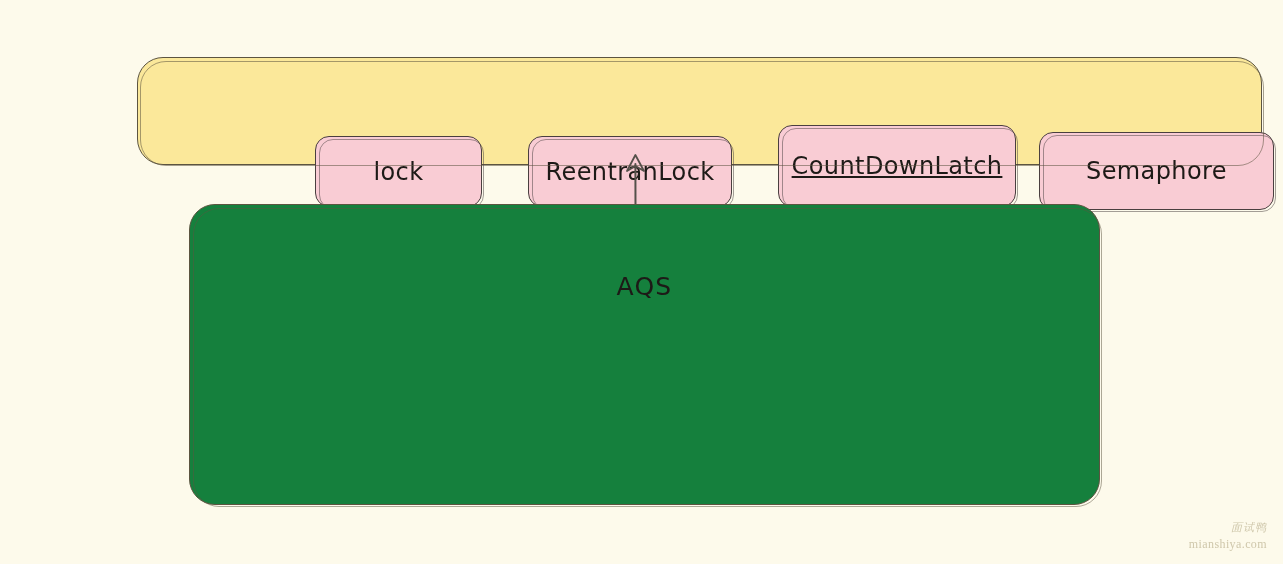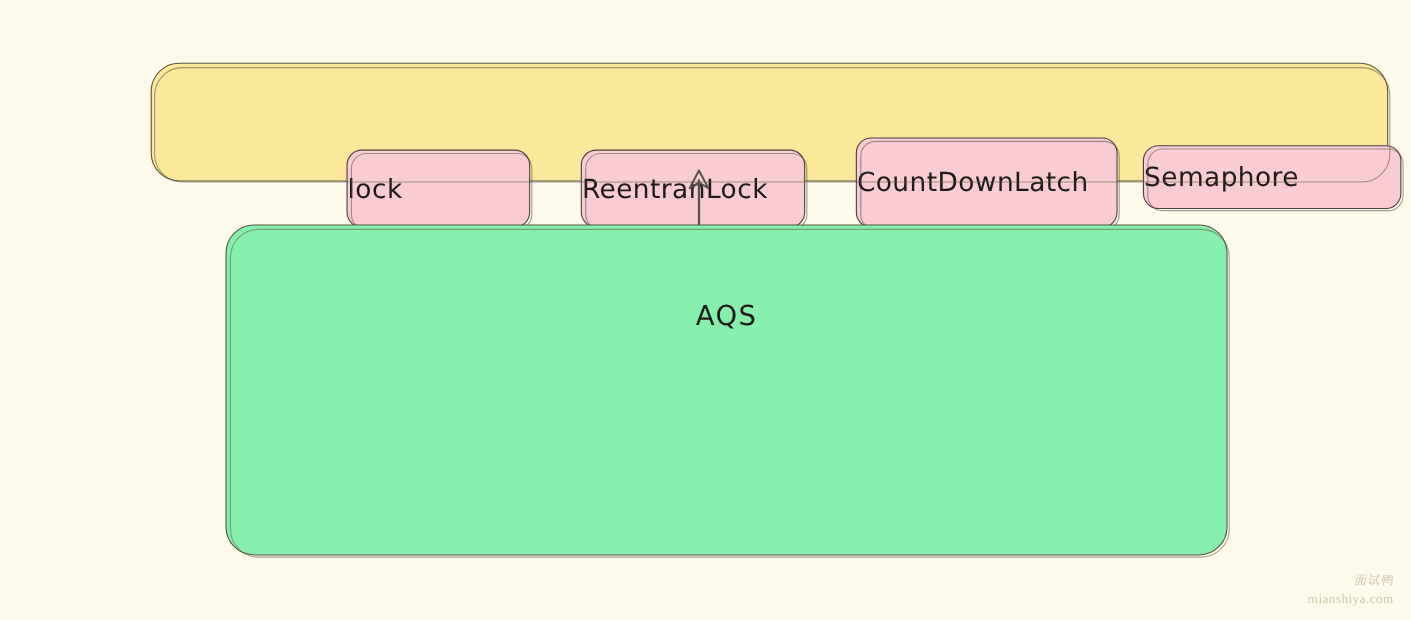--- a/index.html
+++ b/index.html
@@ -47,59 +47,59 @@
 
   
   .pink-box {
     position: absolute;
     background: #f9ccd4;
     border: 1.8px solid #4a3f3f;
     border-radius: 14px;
     box-sizing: border-box;
     display: flex;
     align-items: center;
-    justify-content: flex-start;
+    justify-content: center;
     color: #1d1a17;
     font-size: 24px;
     letter-spacing: .4px;
   }
   .pink-box::after {
     content: "";
     position: absolute;
     left: 3px;
     top: 2px;
     right: -3px;
     bottom: -3px;
     border: 1.1px solid rgba(74, 63, 63, .5);
     border-radius: 14px;
     pointer-events: none;
   }
 
   .box-lock            { left: 177px; top: 78px; width: 167px; height: 71px; }
   .box-reentranlock    { left: 390px; top: 78px; width: 204px; height: 71px; }
-  .box-countdownlatch  { left: 640px; top: 67px; width: 238px; height: 82px; }
-  .box-semaphore       { left: 901px; top: 74px; width: 235px; height: 58px; }
+  .box-countdownlatch  { left: 640px; top: 67px; width: 238px; height: 82px; text-decoration: underline; }
+  .box-semaphore       { left: 901px; top: 74px; width: 235px; height: 78px; }
 
   
   .arrow-svg {
     position: absolute;
     left: 614px;
     top: 152px;
     width: 44px;
     height: 58px;
   }
 
   
   .aqs-container {
     position: absolute;
-    left: 205px;
+    left: 189px;
     top: 204px;
     width: 911px;
     height: 301px;
-    background: #86efac;
+    background: #15803d;
     border: 1.8px solid #5c5440;
     border-radius: 26px;
     box-sizing: border-box;
   }
   .aqs-container::after {
     content: "";
     position: absolute;
     left: 3px;
     top: 3px;
     right: -3px;

